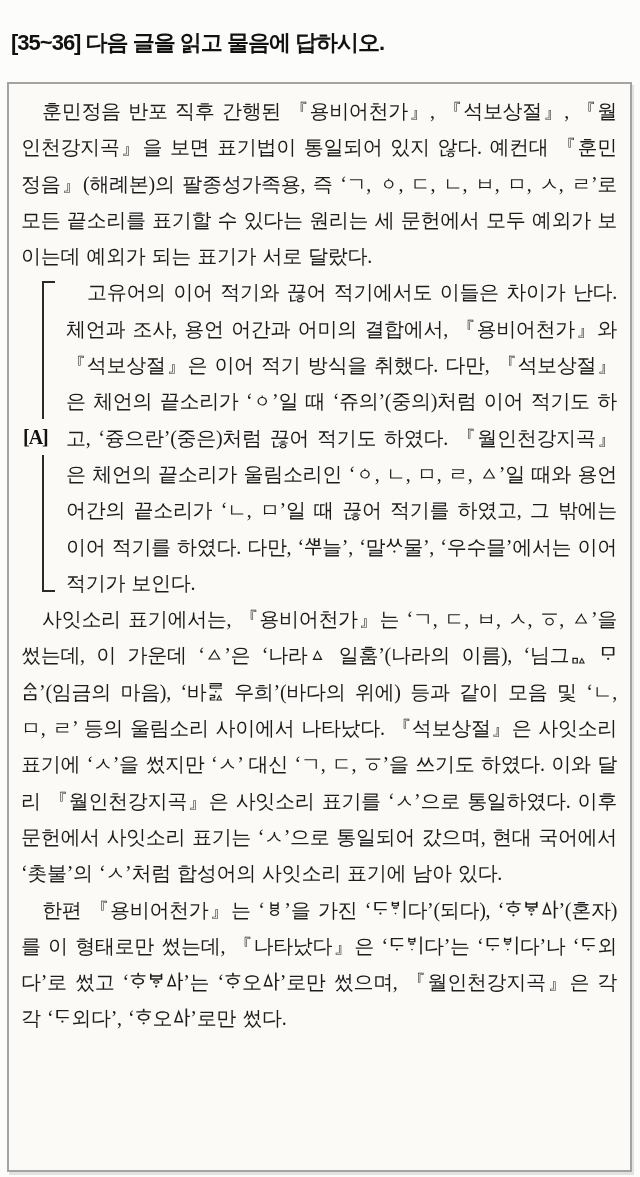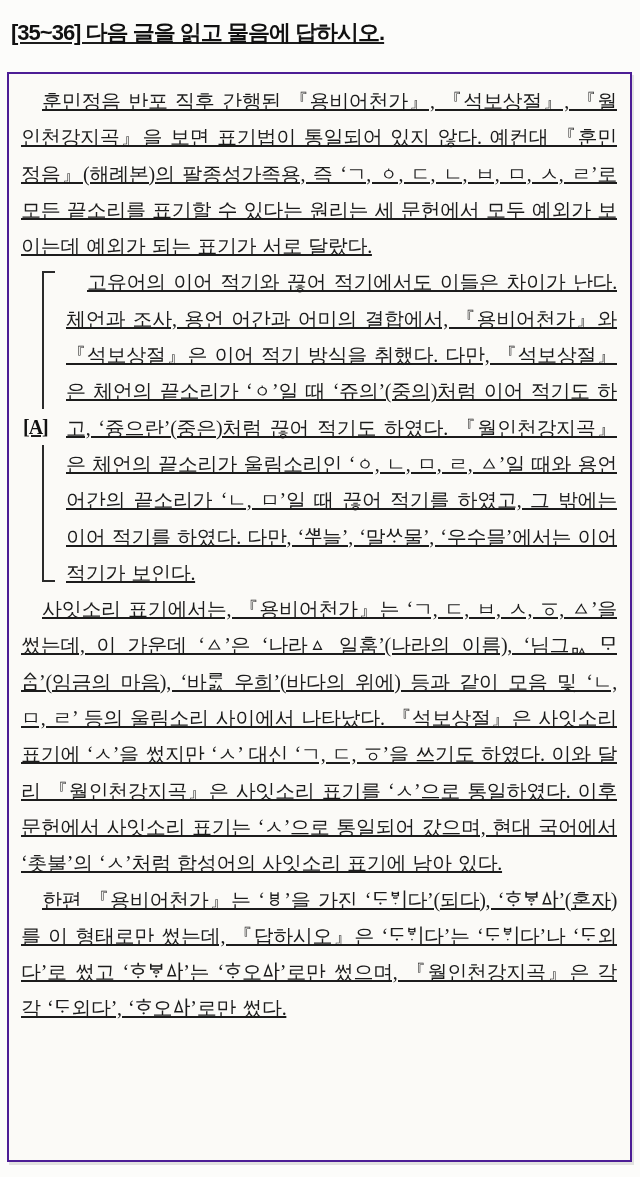--- a/index.html
+++ b/index.html
@@ -4,38 +4,37 @@
 <style>
   html, body { margin: 0; padding: 0; background: #ffffff; }
   .page {
     position: relative;
     width: 640px;
     height: 1177px;
     box-sizing: border-box;
     background: #fcfcfa;
     color: #1c1c1c;
     font-family: "Liberation Serif", "DejaVu Serif", serif;
-    padding: 14px 7px;
+    padding: 24px 7px;
     overflow: hidden;
-    text-decoration: underline;
   }
   .prompt {
     font-family: "Liberation Sans", "DejaVu Sans", sans-serif;
     font-weight: 700;
     font-size: 22px;
     letter-spacing: -1px;
     color: #111;
     padding: 4px 2px 0 4px;
   }
   .passage-box {
     margin-top: 24px;
     box-sizing: border-box;
     width: 625px;
     height: 1090px;
-    border: 2px solid #4c1d95;
+    border: 2px solid #a3a3a3;
     background: #fbfaf7;
     box-shadow: 2px 3px 0 rgba(0,0,0,0.10);
     padding: 9px 13px 8px 12px;
     overflow: hidden;
   }
   .para {
     margin: 0;
     font-size: 20px;
     line-height: 36.3px;
     text-align: justify;
@@ -98,16 +97,16 @@
         <div class="a-bracket-top"></div>
         <div class="a-label">[A]</div>
         <div class="a-bracket-bottom"></div>
       </div>
       <p class="para a-text">고유어의 이어 적기와 끊어 적기에서도 이들은 차이가 난다. 체언과 조사, 용언 어간과 어미의 결합에서, 『용비어천가』와 『석보상절』은 이어 적기 방식을 취했다. 다만, 『석보상절』은 체언의 끝소리가 ‘ㆁ’일 때 ‘쥬의’(중의)처럼 이어 적기도 하고, ‘즁으란’(중은)처럼 끊어 적기도 하였다. 『월인천강지곡』은 체언의 끝소리가 울림소리인 ‘ㆁ, ㄴ, ㅁ, ㄹ, ㅿ’일 때와 용언 어간의 끝소리가 ‘ㄴ, ㅁ’일 때 끊어 적기를 하였고, 그 밖에는 이어 적기를 하였다. 다만, ‘ᄲᅮ늘’, ‘말ᄊᆞ물’, ‘우수믈’에서는 이어 적기가 보인다.</p>
     </div>
 
     <p class="para">사잇소리 표기에서는, 『용비어천가』는 ‘ㄱ, ㄷ, ㅂ, ㅅ, ㆆ, ㅿ’을 썼는데, 이 가운데 ‘ㅿ’은 ‘나라ᇫ 일훔’(나라의 이름), ‘님그ᇟ ᄆᆞᅀᆞᆷ’(임금의 마음), ‘바ᄅᆞᇗ 우희’(바다의 위에) 등과 같이 모음 및 ‘ㄴ, ㅁ, ㄹ’ 등의 울림소리 사이에서 나타났다. 『석보상절』은 사잇소리 표기에 ‘ㅅ’을 썼지만 ‘ㅅ’ 대신 ‘ㄱ, ㄷ, ㆆ’을 쓰기도 하였다. 이와 달리 『월인천강지곡』은 사잇소리 표기를 ‘ㅅ’으로 통일하였다. 이후 문헌에서 사잇소리 표기는 ‘ㅅ’으로 통일되어 갔으며, 현대 국어에서 ‘촛불’의 ‘ㅅ’처럼 합성어의 사잇소리 표기에 남아 있다.</p>
 
 
-    <p class="para">한편 『용비어천가』는 ‘ㅸ’을 가진 ‘ᄃᆞᄫᆡ다’(되다), ‘ᄒᆞᄫᆞᅀᅡ’(혼자)를 이 형태로만 썼는데, 『답하시오』은 ‘ᄃᆞᄫᆡ다’는 ‘ᄃᆞᄫᆡ다’나 ‘ᄃᆞ외다’로 썼고 ‘ᄒᆞᄫᆞᅀᅡ’는 ‘ᄒᆞ오ᅀᅡ’로만 썼으며, 『월인천강지곡』은 각각 ‘ᄃᆞ외다’, ‘ᄒᆞ오ᅀᅡ’로만 썼다.</p>
+    <p class="para">한편 『용비어천가』는 ‘ㅸ’을 가진 ‘ᄃᆞᄫᆡ다’(되다), ‘ᄒᆞᄫᆞᅀᅡ’(혼자)를 이 형태로만 썼는데, 『나타났다』은 ‘ᄃᆞᄫᆡ다’는 ‘ᄃᆞᄫᆡ다’나 ‘ᄃᆞ외다’로 썼고 ‘ᄒᆞᄫᆞᅀᅡ’는 ‘ᄒᆞ오ᅀᅡ’로만 썼으며, 『월인천강지곡』은 각각 ‘ᄃᆞ외다’, ‘ᄒᆞ오ᅀᅡ’로만 썼다.</p>
 
   </div>
 </div>
 
 </body></html>

